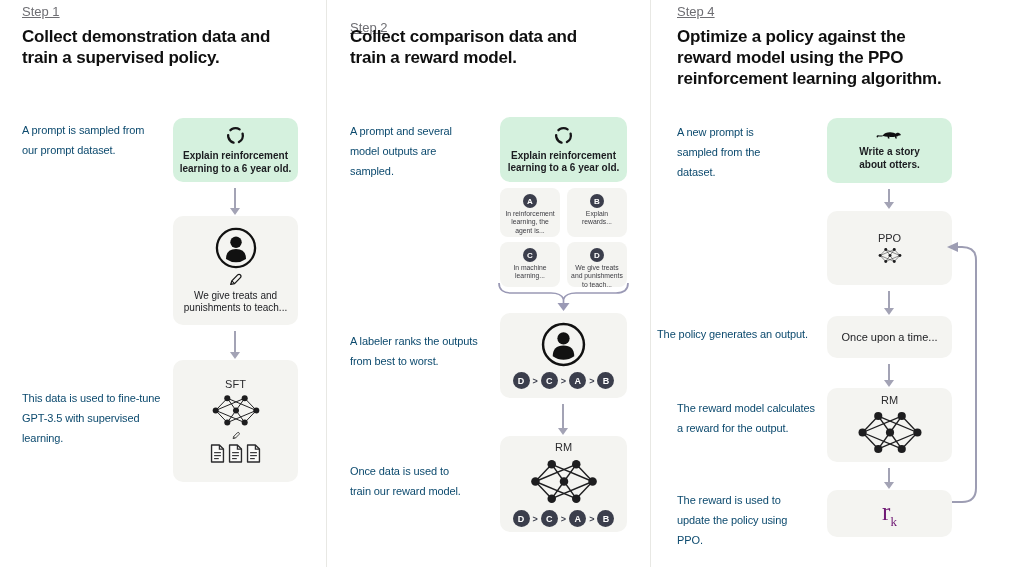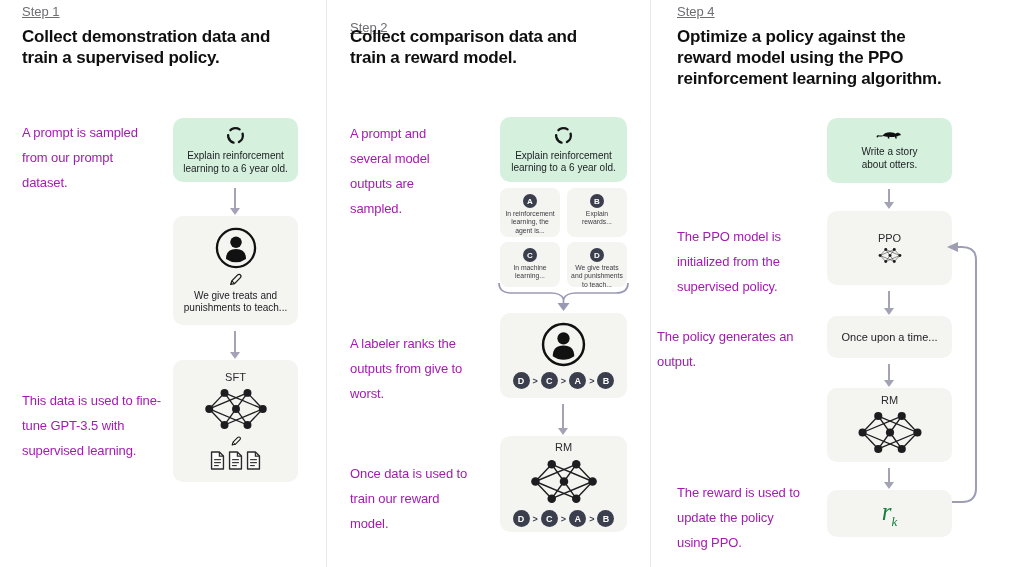--- a/index.html
+++ b/index.html
@@ -5,38 +5,38 @@
   * { margin:0; padding:0; box-sizing:border-box; }
   html,body { background:#fff; }
   #stage {
     position:relative; width:1024px; height:567px; background:#ffffff;
     font-family:"Liberation Sans","DejaVu Sans",sans-serif; overflow:hidden;
     color:#151517;
   }
   .vdiv { position:absolute; top:0; bottom:0; width:1px; background:#e8e8e4; }
   .step-label { position:absolute; font-size:13px; color:#6e6e73;text-decoration:underline; }
   .heading { position:absolute; font-size:17px; font-weight:bold; color:#0f0f0f; line-height:21px; letter-spacing:-0.2px; }
-  .caption { position:absolute; font-size:13px; color:#a21caf; line-height:25px; letter-spacing:-0.1px; }
+  .caption { position:absolute; font-size:11px; color:#0c4a6e; line-height:20px; letter-spacing:-0.1px; }
   .box { position:absolute; border-radius:10px; display:flex; flex-direction:column; align-items:center; justify-content:center; }
-  .green { background:#d5f1de; }
+  .green { background:#d5f1de;font-weight:bold; }
   .gray  { background:#f4f4f1; }
   .box-text { font-size:10px; line-height:12.5px; color:#1b1c20; text-align:center; }
   .model-label { font-size:11px; color:#2b2b2e; text-align:center; }
   .sample { position:absolute; background:#f4f4f1; border-radius:8px; display:flex; flex-direction:column; align-items:center; padding-top:6px; }
   .sample-text { font-size:6.8px; line-height:8.4px; color:#3c3c42; text-align:center; padding:2px 3px 0 3px; }
   .chip { border-radius:50%; background:#3b3e4c; color:#fff; font-weight:bold; display:inline-flex; align-items:center; justify-content:center; flex:none; }
   .chip.sm { width:14px; height:14px; font-size:8px; }
   .chip.md { width:17px; height:17px; font-size:9px; }
   .rank-row { display:flex; align-items:center; gap:3px; justify-content:center; }
   .rank-sep { color:#3b3e4c; font-size:9px; font-weight:bold; }
   .arr { position:absolute; width:2px; background:#a3a3b5; }
   .arr::after { content:''; position:absolute; left:-4px; bottom:-7px;
     border-left:5px solid transparent; border-right:5px solid transparent; border-top:7px solid #a3a3b5; }
   .loop-svg, .brace-svg, .icon { display:block; }
-  .rk { font-family:"Liberation Serif","DejaVu Serif",serif; font-style:italic; font-size:25px; color:#15803d; }
+  .rk { font-family:"Liberation Serif","DejaVu Serif",serif; font-size:25px; color:#701a75; }
   .rk sub { font-size:13px; }
   .docs-row { display:flex; gap:1px; align-items:flex-end; }
 </style>
 </head>
 <body>
 
 <svg width="0" height="0" style="position:absolute">
   <defs>
     <symbol id="sym-nn" viewBox="0 0 84 60">
       <g stroke="#1d1d1f" stroke-width="1.7">
@@ -115,21 +115,21 @@
         <use href="#sym-person"></use>
       </svg>
     <svg class="icon" width="15" height="15">
         <use href="#sym-pencil"></use>
       </svg>
     <div class="box-text" style="width:112px">We give treats and punishments to teach...</div>
   </div>
 
   <div class="arr" style="left:234px;top:331px;height:21px"></div>
 
-  <div class="box gray" style="left:173px;top:360px;width:125px;height:122px;gap:3px;padding:11px">
+  <div class="box gray" style="left:173px;top:360px;width:125px;height:122px;gap:3px;padding:18px">
     <div class="model-label">SFT</div>
     <svg class="icon" width="76" height="53">
         <use href="#sym-nn"></use>
       </svg>
     <svg class="icon" width="14" height="14">
         <use href="#sym-pencil"></use>
       </svg>
     <div class="docs-row">
       <svg class="icon" width="17" height="21">
           <use href="#sym-doc"></use>
@@ -140,21 +140,21 @@
       <svg class="icon" width="17" height="21">
           <use href="#sym-doc"></use>
         </svg>
     </div>
   </div>
 
   <div class="step-label" style="left:350px;top:20px">Step 2</div>
   <div class="heading" style="left:350px;top:26px;width:250px">Collect comparison data and train a reward model.</div>
 
   <div class="caption" style="left:350px;top:121px;width:112px">A prompt and several model outputs are sampled.</div>
-  <div class="caption" style="left:350px;top:331px;width:128px">A labeler ranks the outputs from give to worst.</div>
+  <div class="caption" style="left:350px;top:331px;width:128px">A labeler ranks the outputs from best to worst.</div>
   <div class="caption" style="left:350px;top:461px;width:122px">Once data is used to train our reward model.</div>
 
   <div class="box green" style="left:500px;top:117px;width:127px;height:65px;gap:4px;padding:4px">
     <svg class="icon" width="21" height="21">
         <use href="#sym-cycle"></use>
       </svg>
     <div class="box-text" style="width:116px">Explain reinforcement learning to a 6 year old.</div>
   </div>
 
   <div class="sample" style="left:500px;top:188px;width:60px;height:49px">
@@ -209,23 +209,24 @@
       <span class="rank-sep">&gt;</span>
       <span class="chip md">A</span>
       <span class="rank-sep">&gt;</span>
       <span class="chip md">B</span>
     </div>
   </div>
 
   <div class="step-label" style="left:677px;top:4px">Step 4</div>
   <div class="heading" style="left:677px;top:26px;width:282px">Optimize a policy against the reward model using the PPO reinforcement learning algorithm.</div>
 
-  <div class="caption" style="left:677px;top:224px;width:136px">The PPO model is initialized from the supervised policy.</div>
+  <div class="caption" style="left:677px;top:122px;width:106px">A new prompt is sampled from the dataset.</div>
   <div class="caption" style="left:657px;top:324px;width:152px">The policy generates an output.</div>
-  <div class="caption" style="left:677px;top:480px;width:124px">The reward is used to update the policy using PPO.</div>
+  <div class="caption" style="left:677px;top:398px;width:140px">The reward model calculates a reward for the output.</div>
+  <div class="caption" style="left:677px;top:490px;width:124px">The reward is used to update the policy using PPO.</div>
 
   <div class="box green" style="left:827px;top:118px;width:125px;height:65px;gap:4px;padding:12px">
     <svg class="icon" width="40" height="17">
         <use href="#sym-otter"></use>
       </svg>
     <div class="box-text" style="width:72px">Write a story about otters.</div>
   </div>
 
   <div class="arr" style="left:888px;top:189px;height:13px"></div>
 

